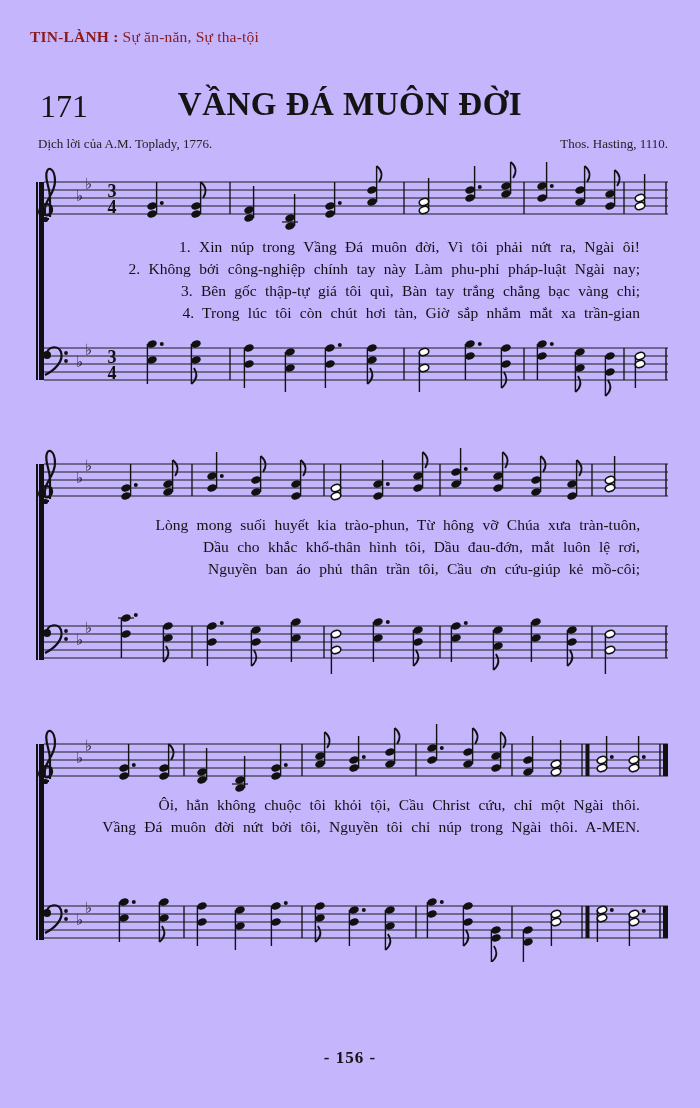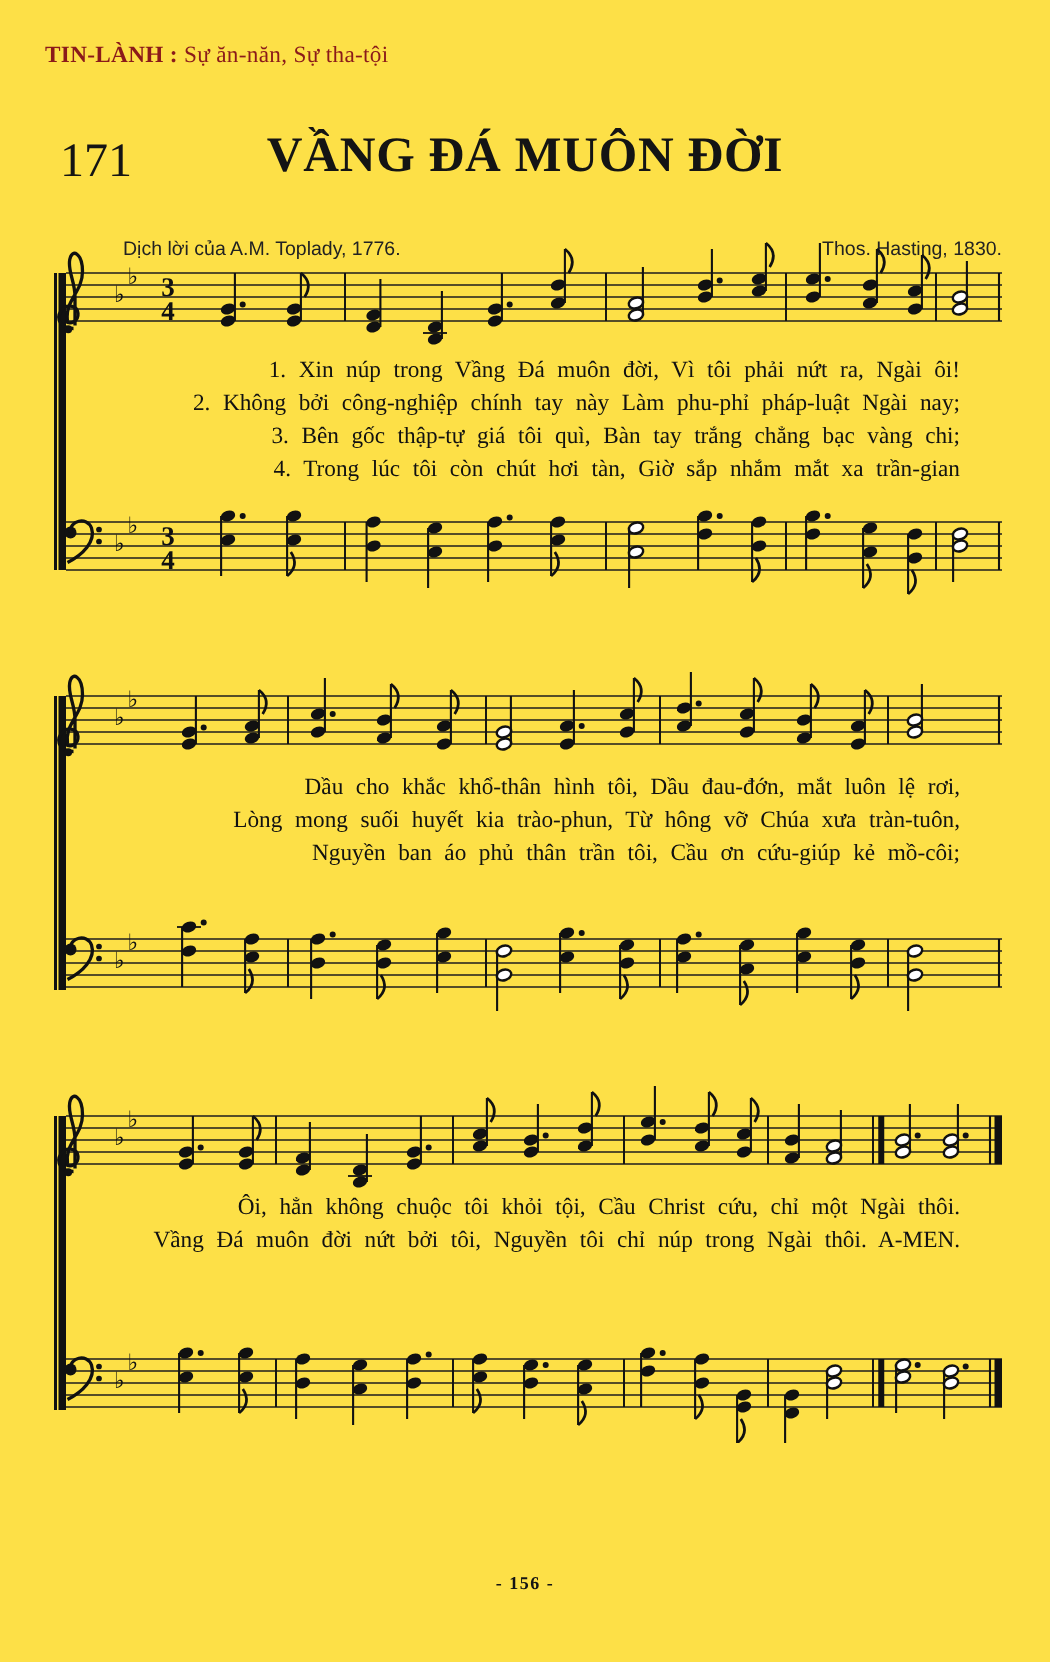--- a/index.html
+++ b/index.html
@@ -1,47 +1,47 @@
 <!DOCTYPE html>
 <html><head>
 <meta charset="utf-8">
 <style>
   html,body{margin:0;padding:0;background:#ffffff;}
-  .page{position:relative;width:700px;height:1108px;background:#fde047;overflow:hidden;
+  .page{position:relative;width:700px;height:1108px;background:#c4b5fd;overflow:hidden;
         font-family:"Liberation Serif", serif;color:#141414;}
   .hdr{position:absolute;left:30px;top:28px;font-size:15.5px;letter-spacing:.2px;}
   .hdr b{font-weight:bold;}
   .hymn-no{position:absolute;left:40px;top:88px;font-size:32px;font-weight:normal;}
   .hymn-title{position:absolute;left:0;top:86px;width:100%;text-align:center;
               font-size:33px;font-weight:bold;letter-spacing:.5px;}
-  .credit{position:absolute;top:158px;font-size:13px;font-family:Liberation Sans, sans-serif;color:#222;margin-left:44px;}
+  .credit{position:absolute;top:136px;font-size:13px;font-family:Liberation Serif, serif;color:#222;}
   .credit.left{left:38px;}
   .credit.right{right:32px;text-align:right;}
   .staff-svg{position:absolute;left:34px;width:636px;height:78px;}
   .lyrics{position:absolute;left:60px;width:580px;text-align:right;
           font-size:15.5px;line-height:22px;word-spacing:4.5px;color:#111;}
   .sysbar-thin{position:absolute;left:36px;width:1.5px;background:#111;}
   .sysbar-thick{position:absolute;left:39px;width:5px;background:#111;}
   .page-num{position:absolute;left:0;top:1048px;width:100%;text-align:center;
-            font-size:12px;font-weight:bold;letter-spacing:1px;}
+            font-size:17px;font-weight:bold;letter-spacing:1px;}
 </style>
 </head>
 <body>
 
 <div class="page">
 
   <div class="hdr" style="color: rgb(139, 26, 26);">
     <b>TIN-LÀNH :</b><span> Sự ăn-năn, Sự tha-tội</span>
   </div>
 
   <div class="hymn-no">171</div>
   <div class="hymn-title">VẦNG ĐÁ MUÔN ĐỜI</div>
 
   <div class="credit left">Dịch lời của A.M. Toplady, 1776.</div>
-  <div class="credit right">Thos. Hasting, 1830.</div>
+  <div class="credit right">Thos. Hasting, 1110.</div>
 
   <div class="sysbar-thin" style="top:182px;height:198px;"></div>
   <div class="sysbar-thick" style="top:182px;height:198px;"></div>
   <svg class="staff-svg" style="top:160px;" viewBox="0 0 636 78">
       <line x1="10" y1="22" x2="634" y2="22" stroke="#1c1c1c" stroke-width="1.1"></line>
       <line x1="10" y1="30" x2="634" y2="30" stroke="#1c1c1c" stroke-width="1.1"></line>
       <line x1="10" y1="38" x2="634" y2="38" stroke="#1c1c1c" stroke-width="1.1"></line>
       <line x1="10" y1="46" x2="634" y2="46" stroke="#1c1c1c" stroke-width="1.1"></line>
       <line x1="10" y1="54" x2="634" y2="54" stroke="#1c1c1c" stroke-width="1.1"></line>
       <path d="M15,59 C7,59 3,53 6.5,47.5 C10,42 17.5,43.5 18,49 C18.4,54 13,57 9.5,54" fill="none" stroke="#111" stroke-width="2.2"></path>
@@ -244,22 +244,22 @@
       <path d="M506.6,14 c5,4 7,9 2.5,16" fill="none" stroke="#111" stroke-width="1.8"></path>
       <ellipse cx="538" cy="42" rx="4.9" ry="3.5" transform="rotate(-18 538 42)" fill="#111" stroke="#111" stroke-width="0"></ellipse>
       <ellipse cx="538" cy="54" rx="4.9" ry="3.5" transform="rotate(-18 538 54)" fill="#111" stroke="#111" stroke-width="0"></ellipse>
       <line x1="542.6" y1="54" x2="542.6" y2="18" stroke="#111" stroke-width="1.4"></line>
       <path d="M542.6,18 c5,4 7,9 2.5,16" fill="none" stroke="#111" stroke-width="1.8"></path>
       <ellipse cx="576" cy="38" rx="4.9" ry="3.5" transform="rotate(-18 576 38)" fill="#fff" stroke="#111" stroke-width="1.6"></ellipse>
       <ellipse cx="576" cy="46" rx="4.9" ry="3.5" transform="rotate(-18 576 46)" fill="#fff" stroke="#111" stroke-width="1.6"></ellipse>
       <line x1="580.6" y1="46" x2="580.6" y2="14" stroke="#111" stroke-width="1.4"></line>
     </svg>
   <div class="lyrics" style="top:514px;">
+      <div>Lòng mong suối huyết kia trào-phun, Từ hông vỡ Chúa xưa tràn-tuôn,</div>
       <div>Dầu cho khắc khổ-thân hình tôi, Dầu đau-đớn, mắt luôn lệ rơi,</div>
-      <div>Lòng mong suối huyết kia trào-phun, Từ hông vỡ Chúa xưa tràn-tuôn,</div>
       <div>Nguyền ban áo phủ thân trần tôi, Cầu ơn cứu-giúp kẻ mồ-côi;</div>
     </div>
   <svg class="staff-svg" style="top:604px;" viewBox="0 0 636 78">
       <line x1="10" y1="22" x2="634" y2="22" stroke="#1c1c1c" stroke-width="1.1"></line>
       <line x1="10" y1="30" x2="634" y2="30" stroke="#1c1c1c" stroke-width="1.1"></line>
       <line x1="10" y1="38" x2="634" y2="38" stroke="#1c1c1c" stroke-width="1.1"></line>
       <line x1="10" y1="46" x2="634" y2="46" stroke="#1c1c1c" stroke-width="1.1"></line>
       <line x1="10" y1="54" x2="634" y2="54" stroke="#1c1c1c" stroke-width="1.1"></line>
       <circle cx="13" cy="29" r="4" fill="#111"></circle>
       <path d="M13,29 C12,21 24,18 27,26 C30,35 21,44 11,49" fill="none" stroke="#111" stroke-width="2.2"></path>

